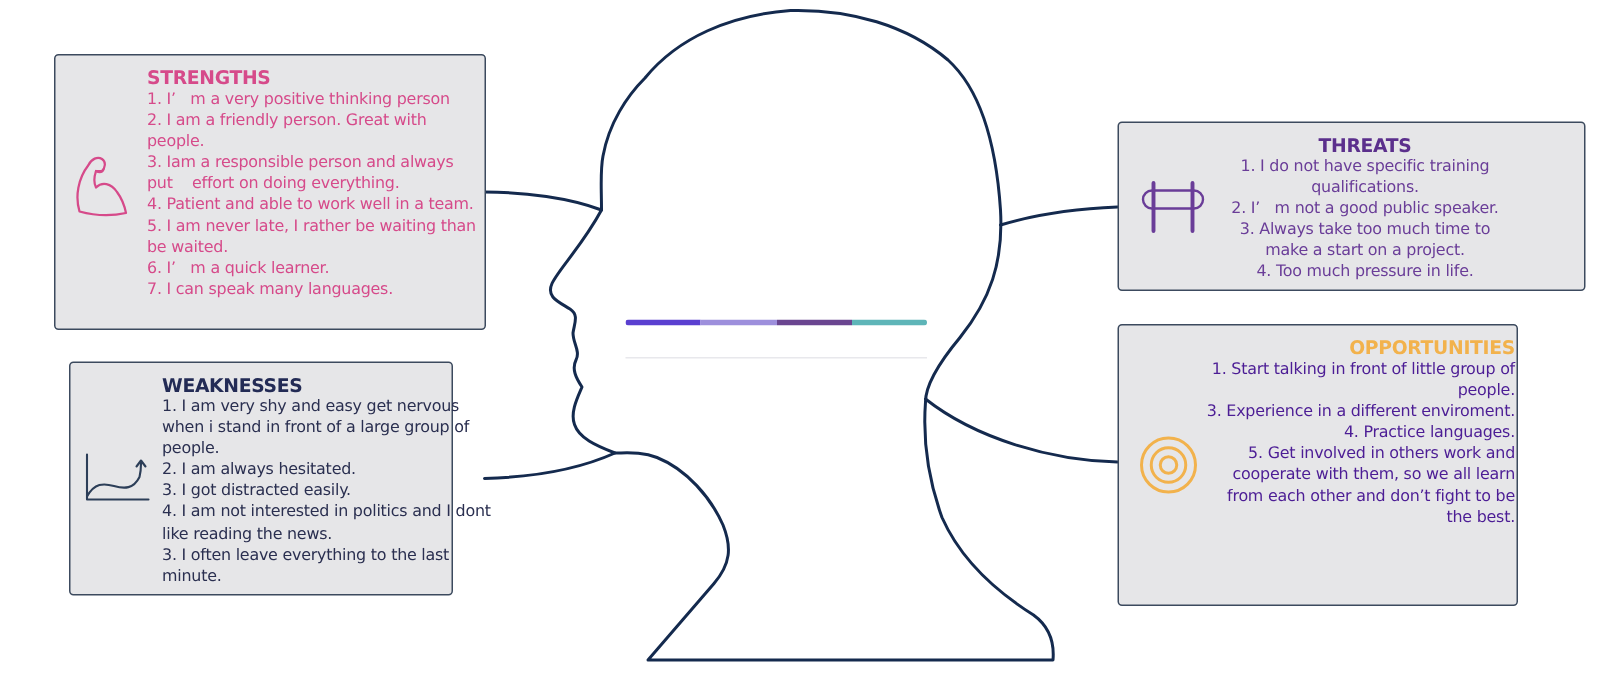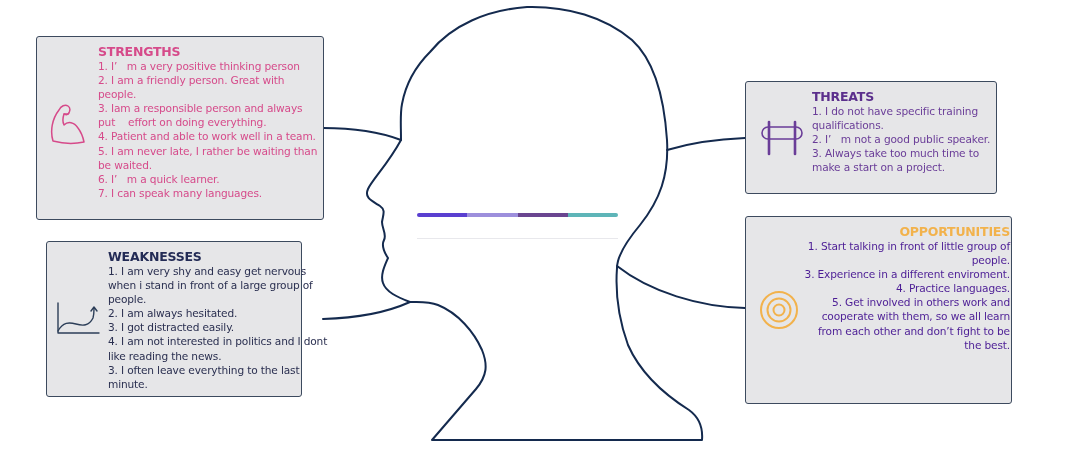--- a/index.html
+++ b/index.html
@@ -12,21 +12,21 @@
     .box .icon { position: absolute; }
     .box .content { position: absolute; }
     .box .title { font-size: 12.5px; font-weight: bold; letter-spacing: -0.2px; line-height: 15px; margin: 0; }
     .box ul { list-style: none; margin: 0; padding: 0; }
     .box li { font-size: 10.6px; line-height: 14.1px; letter-spacing: -0.15px; white-space: pre-wrap; }
     #box-strengths { left: 36px; top: 36px; width: 288px; height: 184px; }
     #box-strengths .content { left: 61px; top: 7px; width: 222px; }
     #box-strengths .title, #box-strengths li { color: var(--c); }
     #box-weaknesses { left: 46px; top: 241px; width: 256px; height: 156px; }
     #box-weaknesses .content { left: 61px; top: 7px; width: 224px; }
-    #box-threats { left: 745px; top: 81px; width: 252px; height: 113px; }
+    #box-threats { left: 745px; top: 81px; width: 312px; height: 113px; text-align: center; }
     #box-threats .content { left: 66px; top: 7px; width: 196px; }
     #box-opportunities { left: 745px; top: 216px; width: 267px; height: 188px; text-align: right; }
     #box-opportunities .content { left: 58px; top: 7px; width: 206px; }
     #title-block { position: absolute; left: 412px; top: 128px; width: 214px; text-align: center; }
     #swot-title { font-family: "DejaVu Serif", "Liberation Serif", serif; font-weight: 900;
       font-size: 45px; line-height: 46px; letter-spacing: 1px; color: #0d0d0d; margin: 0;
       transform: scaleY(1.05); -webkit-text-stroke: 1.4px #0d0d0d; }
     #swot-subtitle { font-family: "DejaVu Sans", "Liberation Sans", sans-serif; font-size: 15.5px;
       letter-spacing: 3.2px; color: #1a1a1a; margin-top: 3px; line-height: 18px; }
     #color-bar { position: absolute; left: 417px; top: 213px; width: 201px; height: 4px; display: flex; border-radius: 2px; overflow: hidden; }
@@ -126,20 +126,21 @@
         <line x1="10" y1="2" x2="10" y2="34" stroke-width="2.6"></line>
         <line x1="36" y1="2" x2="36" y2="34" stroke-width="2.6"></line>
       </g>
     </svg>
     <div class="content">
       <div class="title" style="color:#5b2f8c">THREATS</div>
       <ul style="color:#6a3d98">
         <li>1. I do not have specific training qualifications.</li>
         <li>2. I’   m not a good public speaker.</li>
         <li>3. Always take too much time to make a start on a project.</li>
+        <li>4. Too much pressure in life.</li>
       </ul>
     </div>
   </div>
 
   <div class="box" id="box-opportunities">
     <svg class="icon" style="left:13px;top:73px" width="40" height="40" viewBox="0 0 40 40">
       <g fill="none" stroke="#f2b24c" stroke-width="2">
         <circle cx="20" cy="20" r="18"></circle>
         <circle cx="20" cy="20" r="11.5"></circle>
         <circle cx="20" cy="20" r="5.5"></circle>

